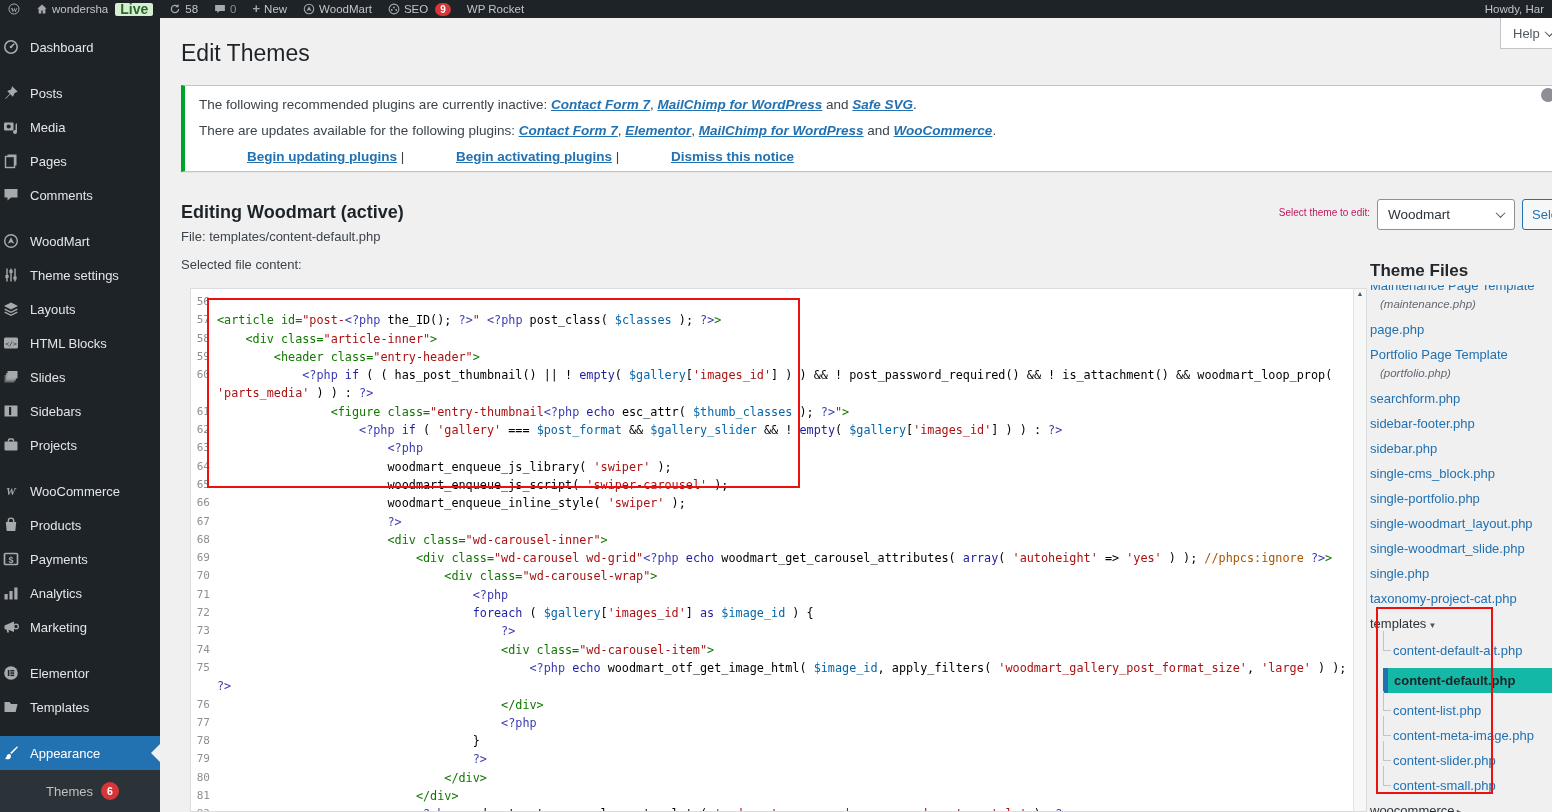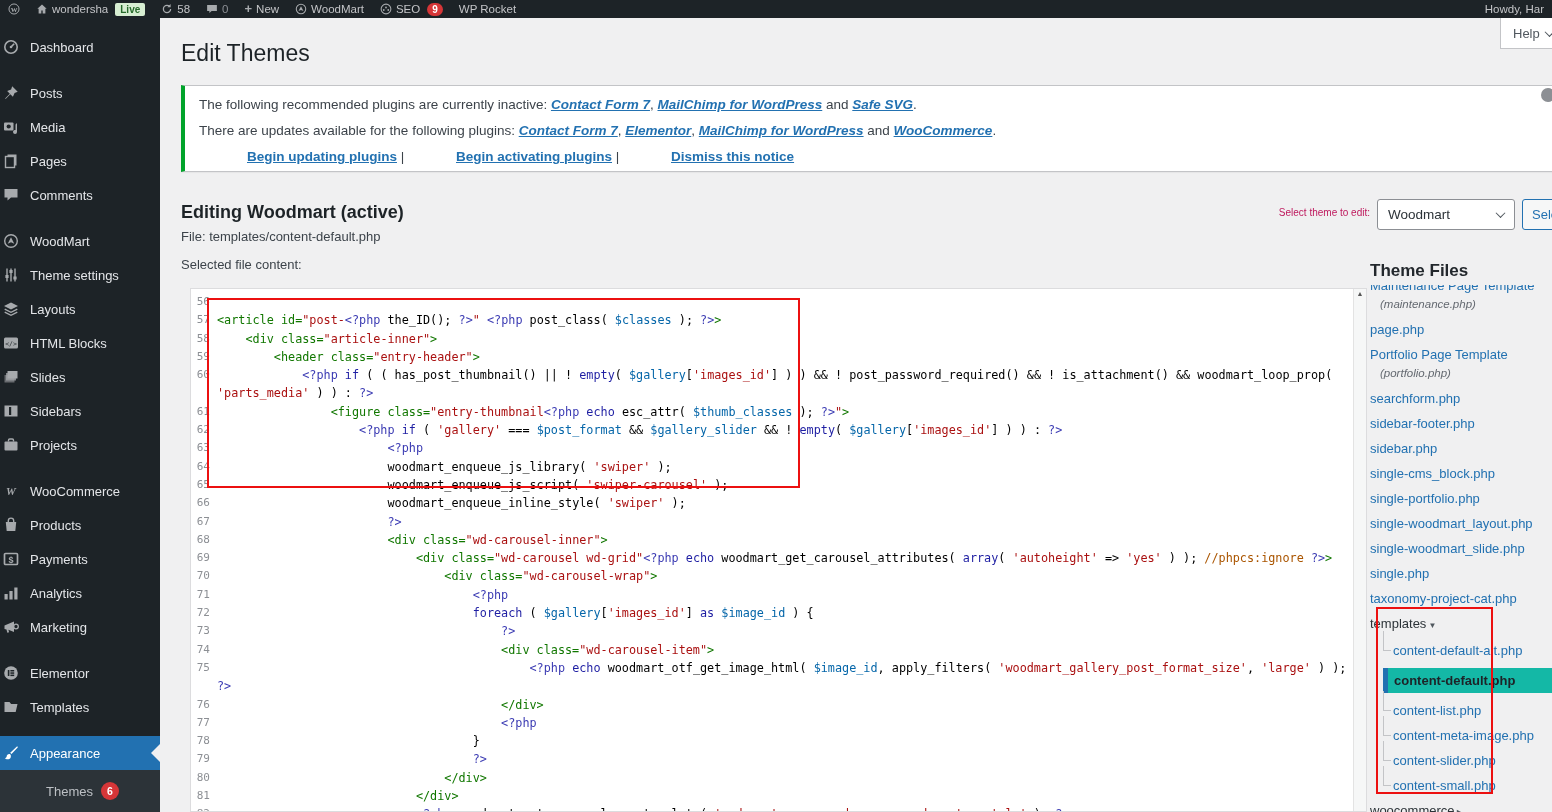--- a/index.html
+++ b/index.html
@@ -12,21 +12,21 @@
   
   #adminbar {
     position:absolute; left:0; top:0; width:1552px; height:18px;
     background:#1d2327; color:#c3c4c7; display:flex; align-items:center;
     font-size:11.5px; z-index:30;
   }
   .ab-item { display:flex; align-items:center; gap:4px; padding:0 8px; height:100%; cursor:pointer; white-space:nowrap; }
   .ab-item .icon { display:flex; align-items:center; color:#a7aaad; }
   .ab-item .icon svg { width:12px; height:12px; }
   .ab-plus { font-weight:bold; font-size:13px; line-height:10px; color:#a7aaad; }
-  .live-badge { background:#d7eed2; color:#276a2b; font-size:10px; font-weight:bold; line-height:13px; padding:0 5px; border-radius:2px; margin-left:3px; }
+  .live-badge { background:#d7eed2; color:#276a2b; font-size:14px; font-weight:bold; line-height:13px; padding:0 5px; border-radius:2px; margin-left:3px; }
   .seo-badge { background:#d63638; color:#fff; font-size:10px; font-weight:bold; line-height:13px; padding:0 5px; border-radius:8px; margin-left:3px; }
   .dim { color:#8c8f94; }
   .ab-spacer { flex:1; }
   
   .help-tab {
     position:absolute; left:1500px; top:18px; width:70px; height:31px; z-index:25;
     background:#fff; border:1px solid #c3c4c7; border-top:none;
     display:flex; align-items:center; gap:6px; padding:0 12px;
     font-size:13px; color:#50575e; cursor:pointer;
   }

